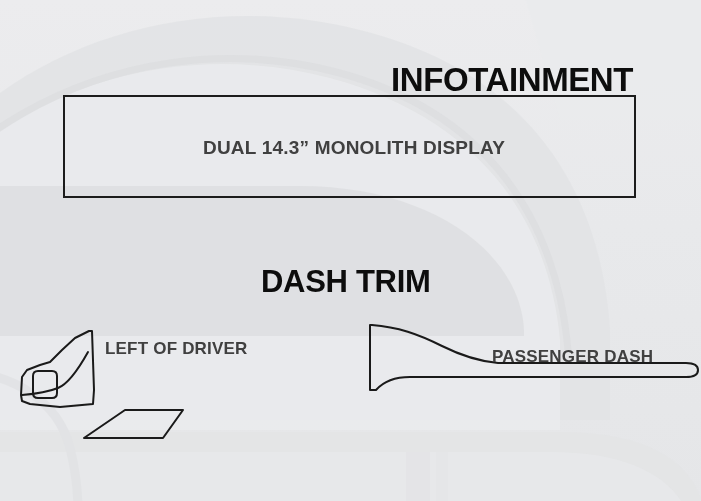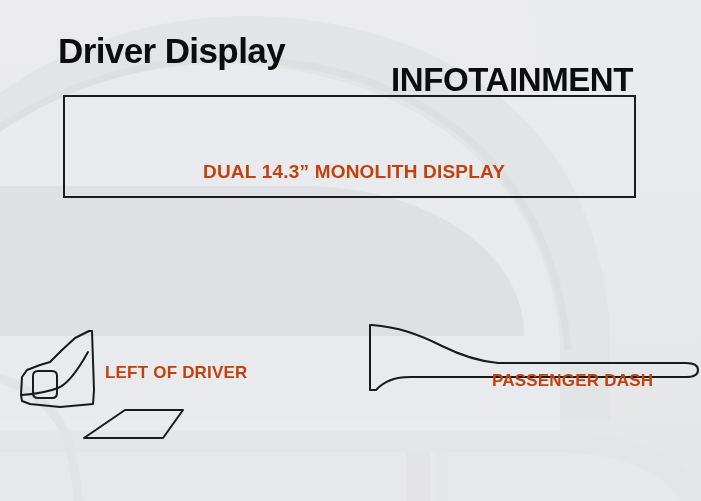--- a/index.html
+++ b/index.html
@@ -64,25 +64,24 @@
     width: 573px;
     height: 103px;
     border: 2px solid #1c1c1c;
     box-sizing: border-box;
     background: transparent;
   }
 
   
   .callout {
     position: absolute;
-    color: #c2410c;
+    color: #404040;
     font-weight: 700;
     white-space: nowrap;
     line-height: 1;
-    margin-top: 24px;
   }
   #display-callout {
     left: 203px;
     top: 138px;
     font-size: 19px;
     letter-spacing: 0.2px;
   }
   #left-of-driver-callout {
     left: 105px;
     top: 340px;
@@ -176,24 +175,24 @@
       <rect x="436" y="452" width="12" height="70" fill="#e4e5e7" opacity="0.7"></rect>
 
       <path d="M -40 372
                C 10 372, 58 400, 70 448
                C 76 472, 78 492, 78 512" fill="none" stroke="#e1e2e4" stroke-width="9" opacity="0.9"></path>
 
       <path d="M 520 -20 L 720 -20 L 720 120 L 560 120 Z" fill="#eaebed" opacity="0.6"></path>
     </g>
   </svg>
 
-  <div class="heading" id="driver-display-title">Driver Display</div>
 
   <div class="heading" id="infotainment-title">INFOTAINMENT</div>
 
+  <div class="heading" id="dash-trim-title">DASH TRIM</div>
 
   <div id="display-box"></div>
 
   <div class="callout" id="display-callout">DUAL 14.3” MONOLITH DISPLAY</div>
 
   <svg class="part-svg" id="left-trim-part" viewBox="0 0 210 160" xmlns="http://www.w3.org/2000/svg">
 
     <path class="part-outline" d="M 89 31
              L 92 31
              L 94 90

